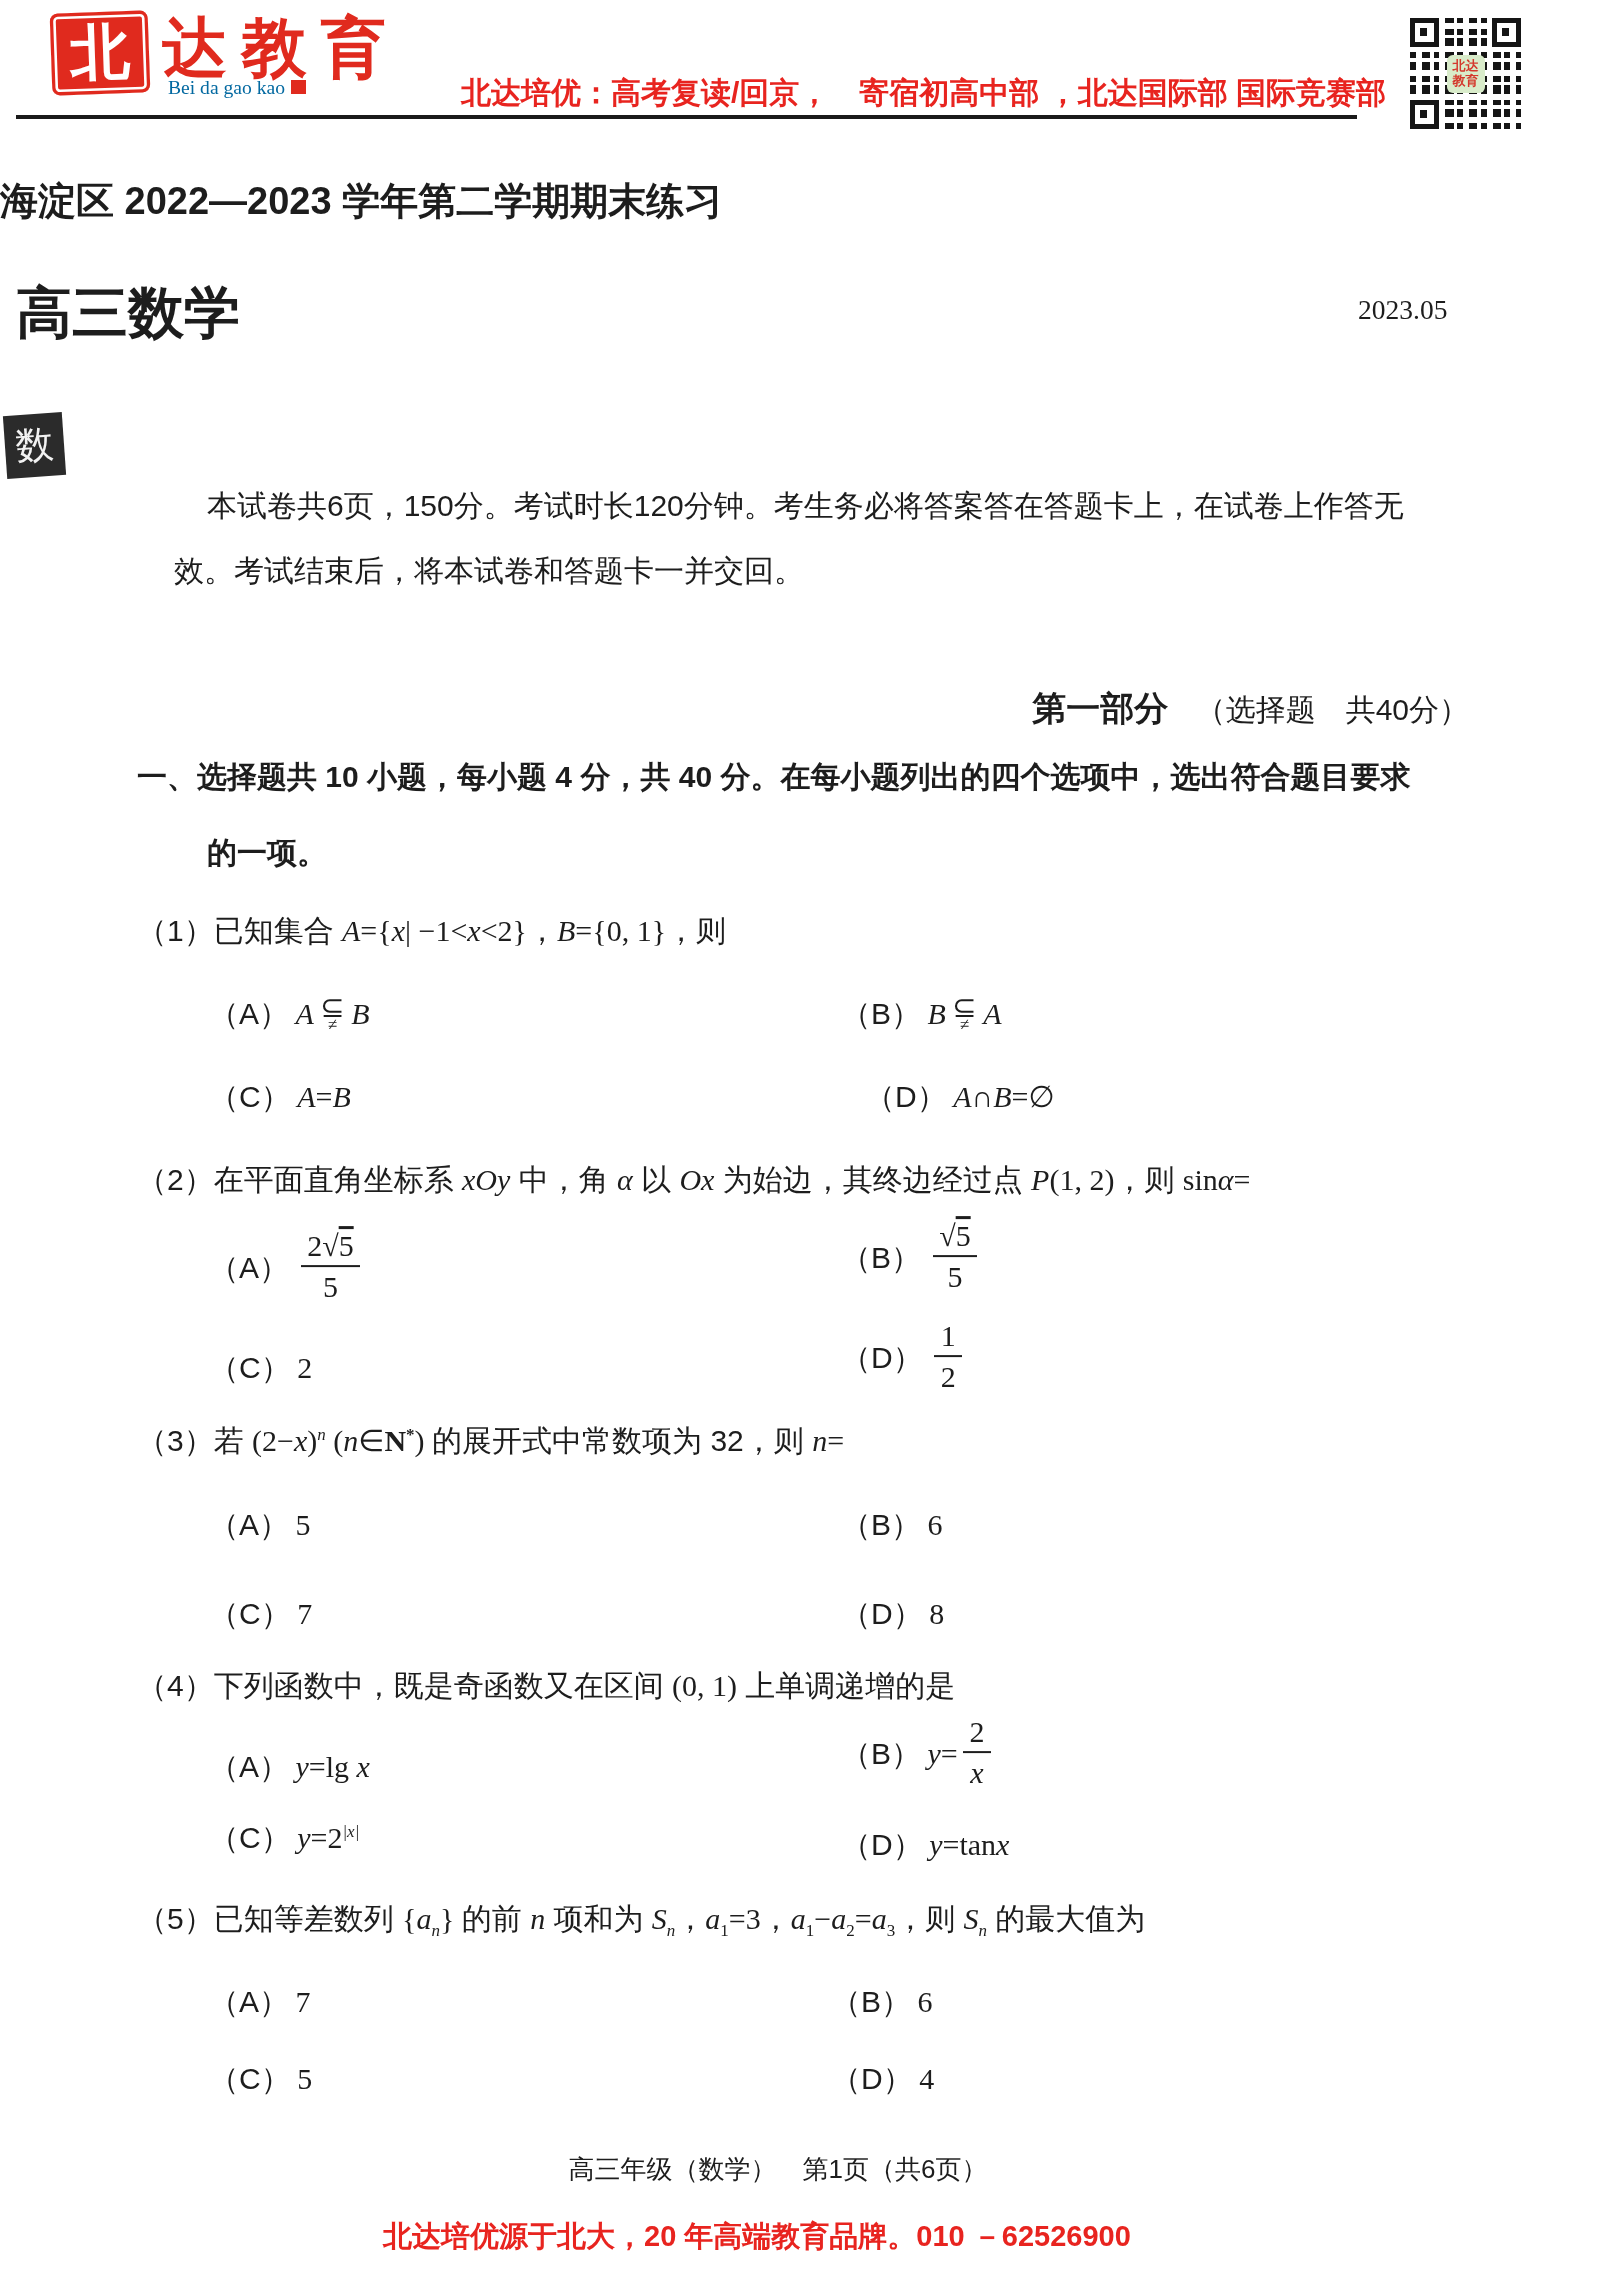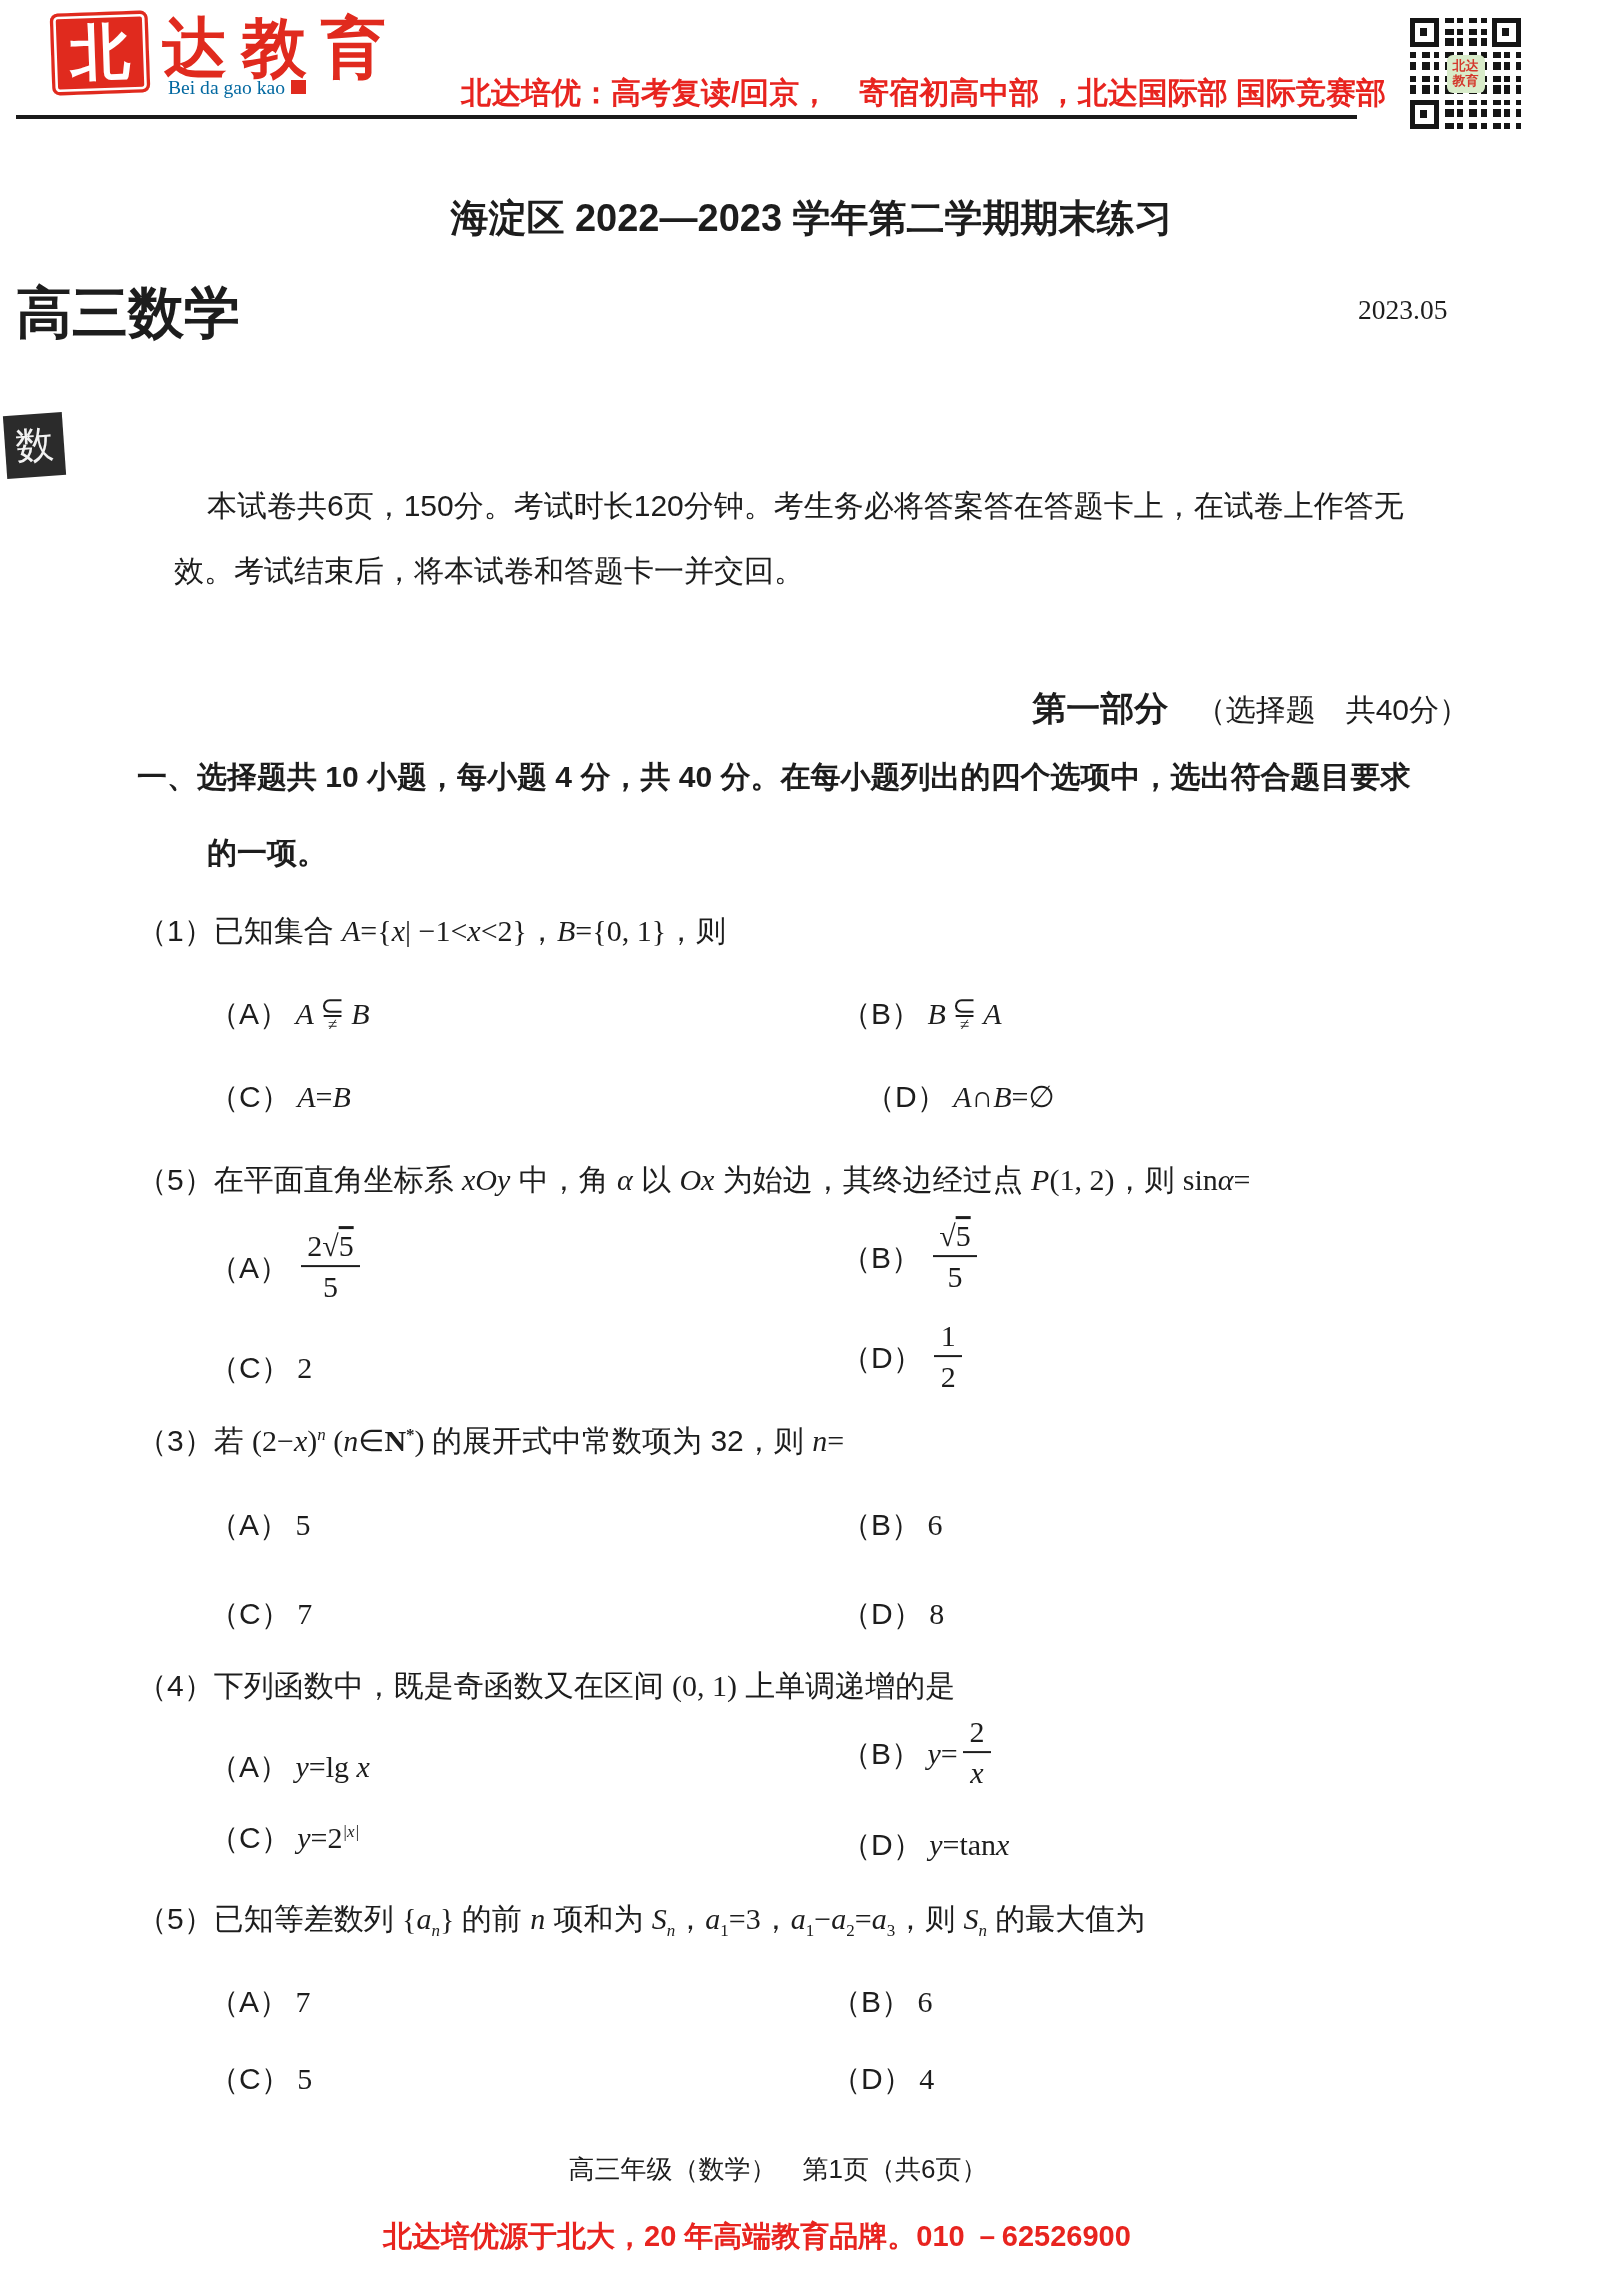--- a/index.html
+++ b/index.html
@@ -30,21 +30,21 @@
         repeating-linear-gradient(0deg,#151515 0 5.9px,#fff 5.9px 11.8px,#151515 11.8px 20px,#fff 20px 23.6px),
         repeating-linear-gradient(90deg,#151515 0 5.9px,#fff 5.9px 11.8px,#151515 11.8px 20px,#fff 20px 23.6px);
       background-blend-mode:lighten;}
   .finder{position:absolute;width:29px;height:29px;border:5.9px solid #151515;background:#fff;box-sizing:border-box;}
   .finder::after{content:"";position:absolute;left:4.6px;top:4.6px;width:7.9px;height:7.9px;background:#151515;}
   .f-tl{left:0;top:0;} .f-tr{right:0;top:0;} .f-bl{left:0;bottom:0;}
   .qr-badge{position:absolute;left:50%;top:50%;transform:translate(-50%,-50%);width:38px;height:38px;
             background:#d9ecca;border-radius:5.9px;display:flex;flex-direction:column;align-items:center;
             justify-content:center;color:#d4382c;font-size:13px;font-weight:bold;line-height:1.15;}
   
-  .title1{left:0;top:193px;width:1623px;text-align:center;font-size:38px;font-weight:bold;}
+  .title1{left:0;top:176px;width:1623px;text-align:left;font-size:38px;font-weight:bold;}
   .title2{left:16px;top:276px;width:1300px;text-align:left;font-size:56px;font-weight:bold;}
   .exam-date{left:1358px;top:294px;font-size:27.5px;font-family:"Liberation Serif",serif;}
   .side-badge{left:5.2px;top:414px;width:59px;height:63px;background:#2b2b2b;transform:rotate(-4deg);
               display:flex;align-items:center;justify-content:center;color:#f2f2f2;font-size:38px;}
   
   .part-head{left:0;top:686px;width:1469px;text-align:right;font-size:34px;}
   .part-head .note{font-size:30px;font-weight:normal;margin-left:27.5px;}
   
   .frac{display:inline-block;vertical-align:middle;text-align:center;margin:0 5.2px;transform:translateY(-3.9px);}
   .frac .fnum{display:block;padding:0 6.5px 3.9px;border-bottom:2.6px solid #1d1d1d;line-height:1;}
@@ -115,21 +115,21 @@
       </span><span class="mi">A</span>
   </div>
   <div class="abs line opt" style="left:209px;top:1078px;">
     <span class="opt-label">（C）</span><span class="mi">A</span><span class="m">=</span><span class="mi">B</span>
   </div>
   <div class="abs line opt" style="left:841px;top:1078px;margin-left:24px;">
     <span class="opt-label">（D）</span><span class="mi">A</span><span class="m">∩</span><span class="mi">B</span><span class="m">=∅</span>
   </div>
 
   <div class="abs line" style="left:137px;top:1161px;">
-    <span class="cn">（5）在平面直角坐标系 </span><span class="mi">xOy</span><span class="cn"> 中，角 </span><span class="mi">α</span><span class="cn"> 以 </span><span class="mi">Ox</span><span class="cn"> 为始边，其终边经过点 </span><span class="mi">P</span><span class="m">(1, 2)，</span><span class="cn">则 </span><span class="m">sin</span><span class="mi">α</span><span class="m">=</span>
+    <span class="cn">（2）在平面直角坐标系 </span><span class="mi">xOy</span><span class="cn"> 中，角 </span><span class="mi">α</span><span class="cn"> 以 </span><span class="mi">Ox</span><span class="cn"> 为始边，其终边经过点 </span><span class="mi">P</span><span class="m">(1, 2)，</span><span class="cn">则 </span><span class="m">sin</span><span class="mi">α</span><span class="m">=</span>
   </div>
   <div class="abs line opt" style="left:209px;top:1235px;">
     <span class="opt-label">（A）</span><span class="frac"><span class="fnum"><span class="m">2√</span><span class="m rad">5</span></span><span class="fden m">5</span></span>
   </div>
   <div class="abs line opt" style="left:841px;top:1225px;">
     <span class="opt-label">（B）</span><span class="frac"><span class="fnum"><span class="m">√</span><span class="m rad">5</span></span><span class="fden m">5</span></span>
   </div>
   <div class="abs line opt" style="left:209px;top:1349px;">
     <span class="opt-label">（C）</span><span class="m">2</span>
   </div>

